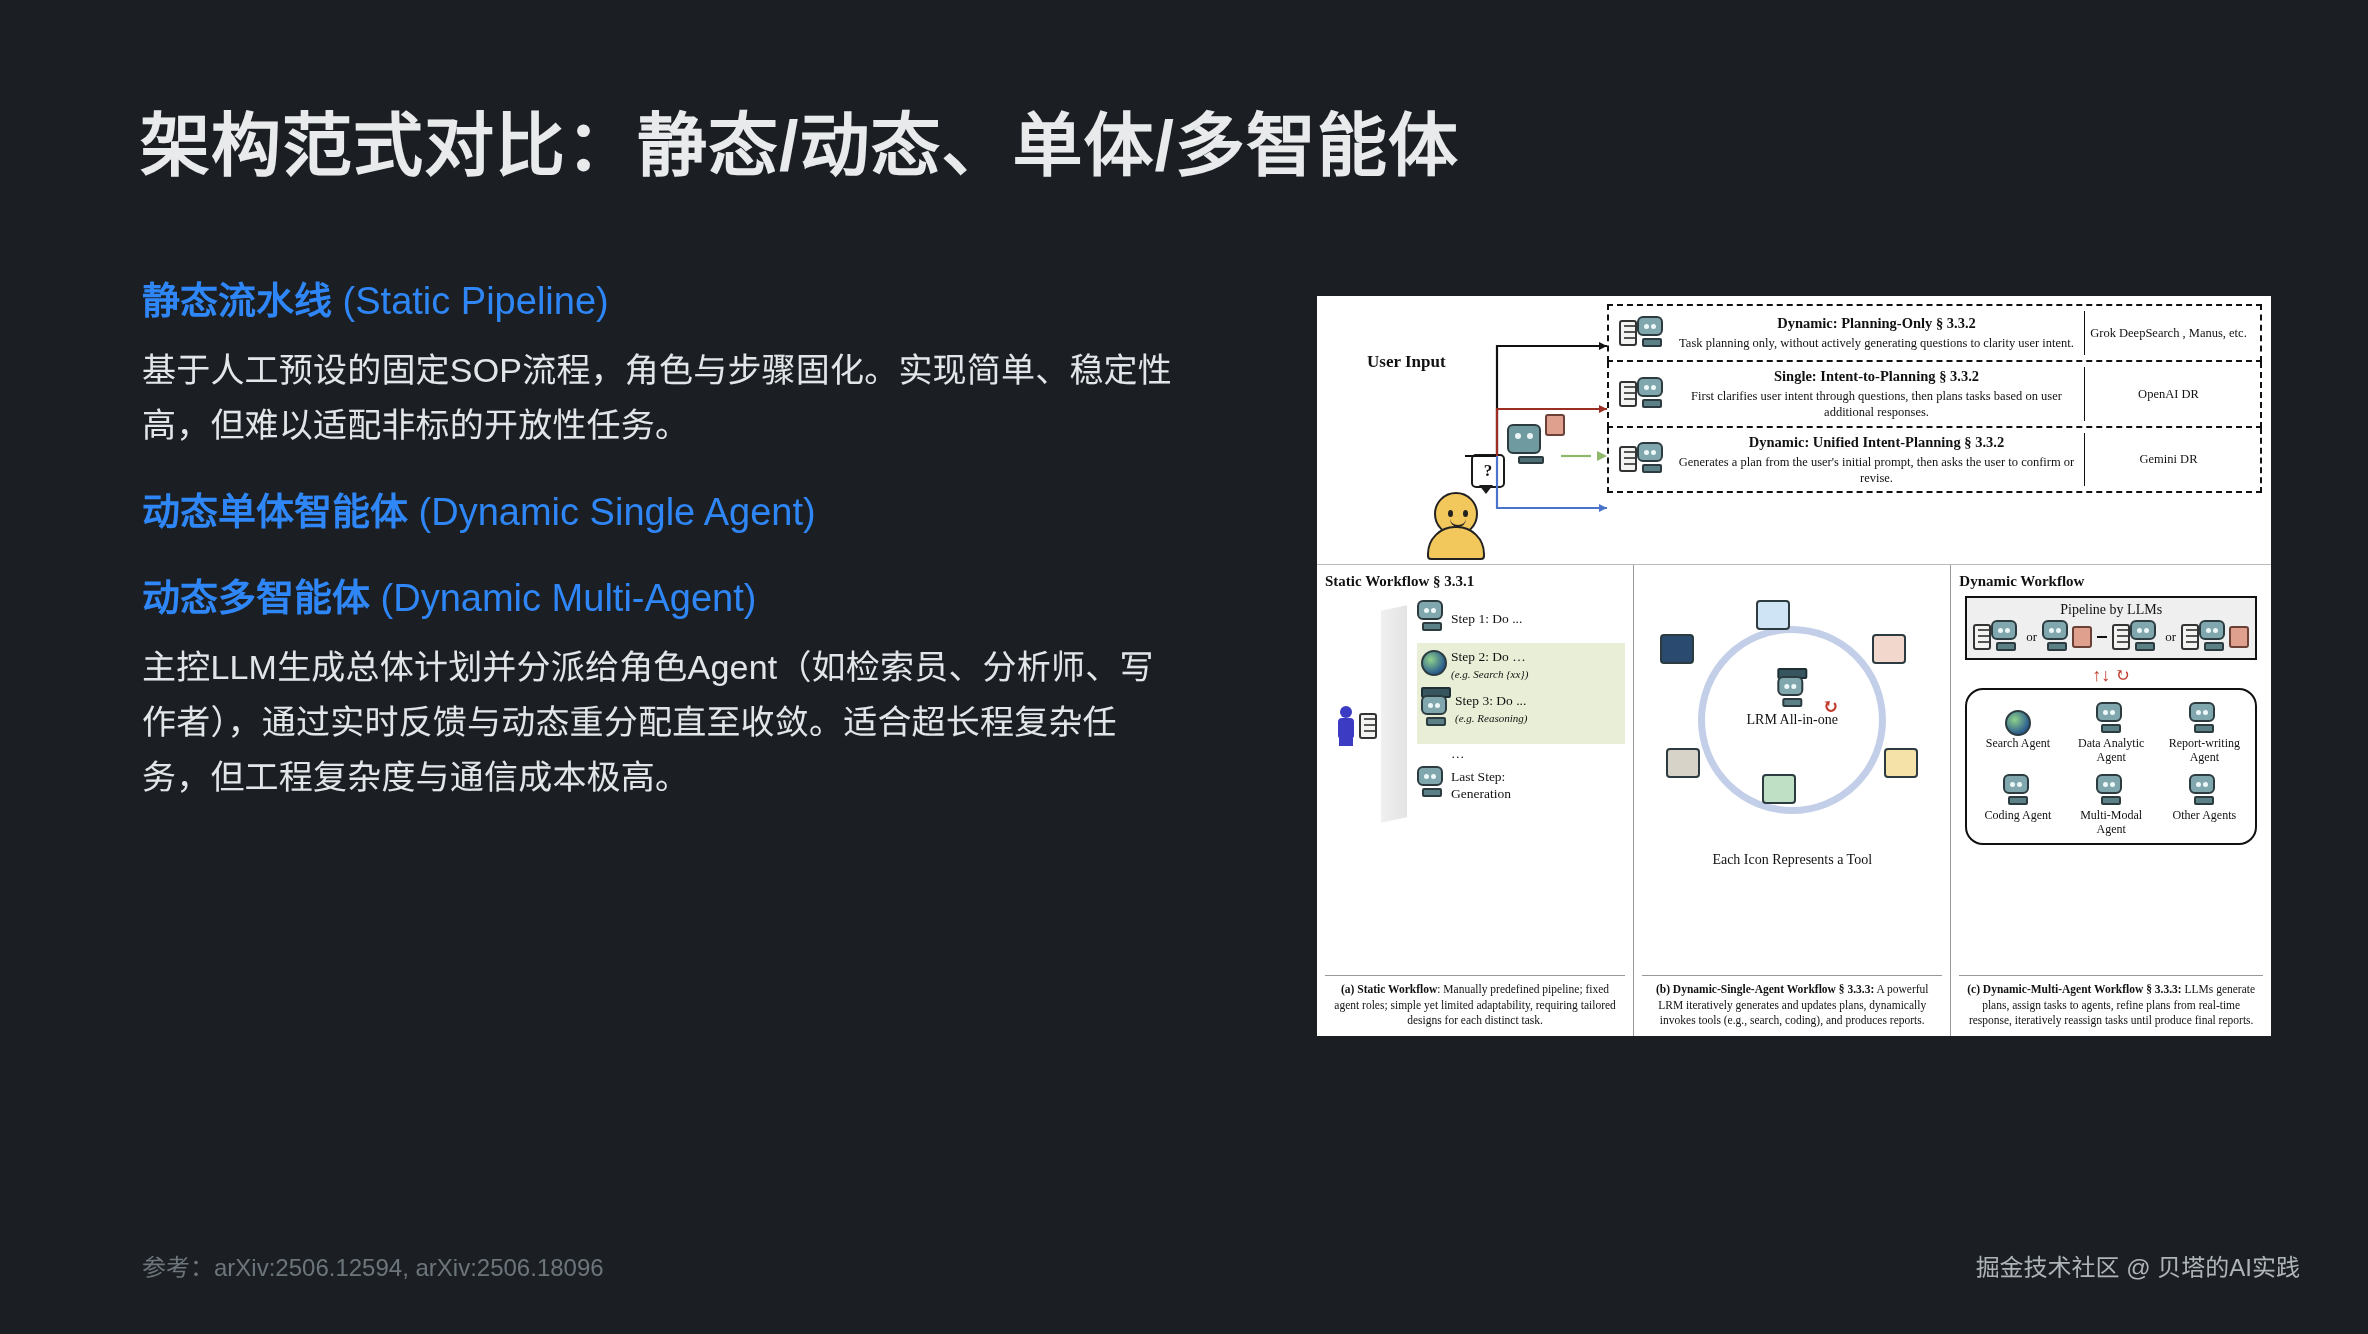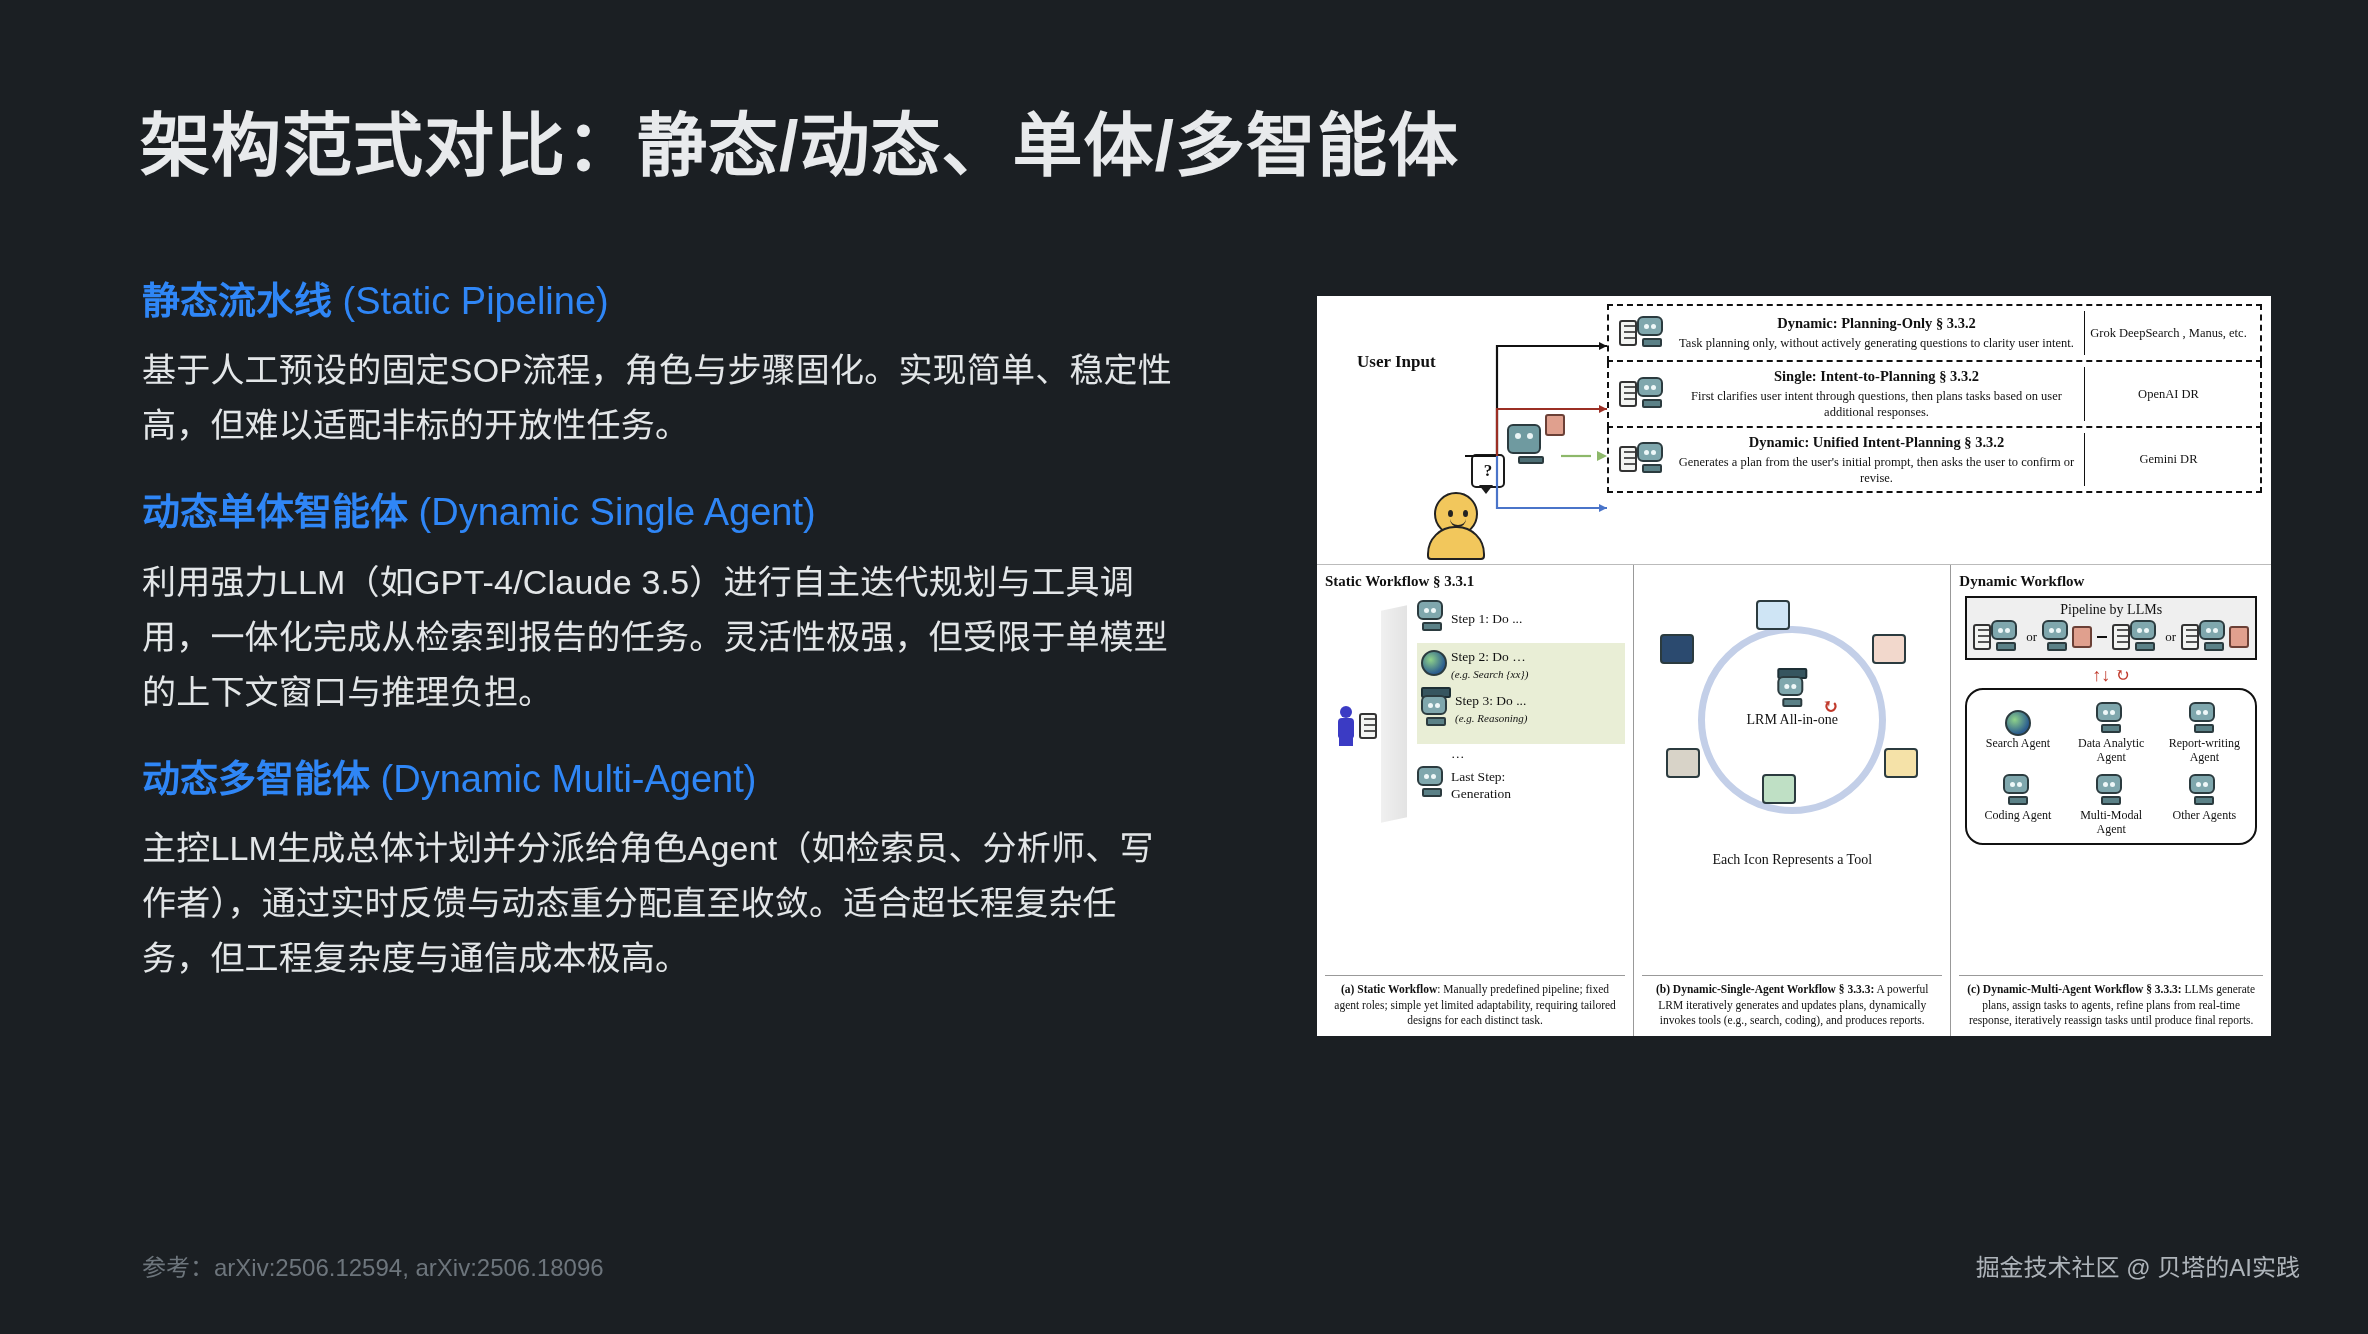--- a/index.html
+++ b/index.html
@@ -67,21 +67,21 @@
     color: #111;
   }
 
   
   .fig-top {
     position: relative;
     width: 954px; height: 268px;
   }
   .user-input-label {
     position: absolute;
-    left: 40px; top: 56px;
+    left: 50px; top: 56px;
     font-size: 17px; font-weight: 700;
     font-family: "Liberation Serif", serif;
   }
   .user-face {
     position: absolute; left: 62px; top: 84px;
     width: 62px; height: 78px;
   }
   .bubble-q {
     position: absolute; left: 92px; top: 74px;
     width: 34px; height: 34px;
@@ -319,21 +319,20 @@
         <span class="en">(Static Pipeline)</span>
       </div>
       <p class="sec-body">基于人工预设的固定SOP流程，角色与步骤固化。实现简单、稳定性高，但难以适配非标的开放性任务。</p>
     </div>
 
     <div class="section">
       <div class="sec-head">
         <span>动态单体智能体</span>
         <span class="en">(Dynamic Single Agent)</span>
       </div>
-      <p class="sec-body">利用强力LLM（如GPT-4/Claude 3.5）进行自主迭代规划与工具调用，一体化完成从检索到报告的任务。灵活性极强，但受限于单模型的上下文窗口与推理负担。</p>
     </div>
 
     <div class="section">
       <div class="sec-head">
         <span>动态多智能体</span>
         <span class="en">(Dynamic Multi-Agent)</span>
       </div>
       <p class="sec-body">主控LLM生成总体计划并分派给角色Agent（如检索员、分析师、写作者），通过实时反馈与动态重分配直至收敛。适合超长程复杂任务，但工程复杂度与通信成本极高。</p>
     </div>
 

